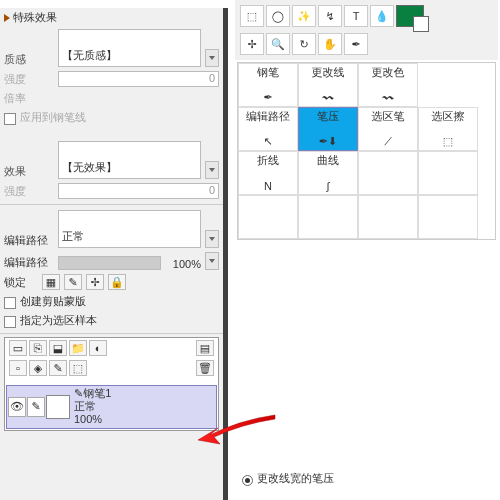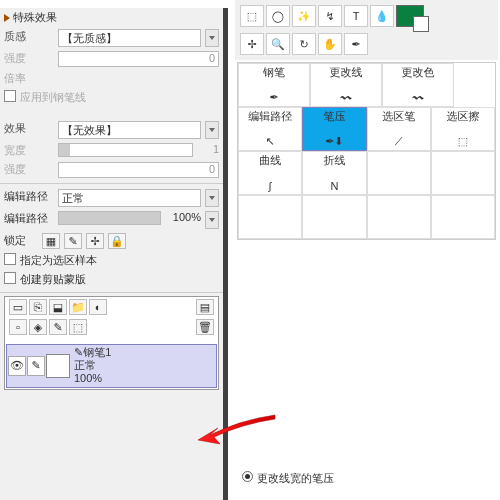--- a/index.html
+++ b/index.html
@@ -1,23 +1,23 @@
 <!DOCTYPE html>
 <html><head>
 <meta charset="utf-8">
 <style>
 *{box-sizing:border-box;margin:0;padding:0;font-family:"Microsoft YaHei",SimSun,sans-serif;font-size:11px;color:#333}
 body{background:#fff;width:500px;height:500px;position:relative;overflow:hidden}
 .left-panel{position:absolute;left:0;top:8px;width:228px;height:500px;background:#f0f0f0;border-right:5px solid #404040}
 .section-hdr{background:#f0f0f0;padding:2px 4px;display:flex;align-items:center;gap:3px;color:#a05000}
 .tri{width:0;height:0;border-top:4px solid transparent;border-bottom:4px solid transparent;border-left:6px solid #a05000}
-.row{display:flex;align-items:flex-start;padding:2px 4px;gap:4px}
+.row{display:flex;align-items:flex-end;padding:2px 4px;gap:4px}
 .lbl{width:50px;color:#555}
 .lbl.dim{color:#aaa}
-.sel{flex:1;height:18px;background:#fff;border:1px solid #bbb;padding:1px 3px}
+.sel{flex:1;height:32px;background:#fff;border:1px solid #bbb;padding:18px 3px}
 .dd{width:14px;height:18px;background:#e8e8e8;border:1px solid #bbb;display:flex;align-items:center;justify-content:center}
 .dd::after{content:"";border-left:3px solid transparent;border-right:3px solid transparent;border-top:4px solid #666}
 .num{flex:1;height:16px;background:#fff;border:1px solid #bbb;text-align:right;padding:0 3px;color:#999}
 .bar{flex:1;height:14px;background:#fff;border:1px solid #bbb;position:relative}
 .bar-fill{position:absolute;left:0;top:0;height:100%;background:#ccc}
 .cb{width:12px;height:12px;border:1px solid #888;background:#fff}
 .sep{height:1px;background:#ccc;margin:3px 0}
 .btn{width:20px;height:18px;border:1px solid #bbb;background:#f5f5f5;display:inline-flex;align-items:center;justify-content:center}
 .btn.sm{width:18px;height:16px}
 .icon-row{display:flex;gap:2px;padding:2px 4px;align-items:center}
@@ -26,24 +26,24 @@
 .eye{width:18px;height:20px;border:1px solid #aaa;background:#fff;display:flex;align-items:center;justify-content:center;margin-right:1px}
 .thumb{width:24px;height:24px;border:1px solid #888;background:#fff;margin-right:4px}
 .layer-info{flex:1;font-size:10px;line-height:1.2}
 .right-panel{position:absolute;left:235px;top:0;width:263px;height:500px;background:#fff}
 .tool-top{display:flex;gap:0;padding:4px;background:#f0f0f0;flex-wrap:wrap}
 .tbtn{width:24px;height:22px;border:1px solid #ccc;background:#fff;display:flex;align-items:center;justify-content:center;margin:1px}
 .swatch{width:28px;height:22px;background:#0a8040;border:1px solid #666;position:relative;margin:1px}
 .swatch::after{content:"";position:absolute;right:-6px;bottom:-6px;width:14px;height:14px;background:#fff;border:1px solid #666}
 .grid{border:1px solid #ccc;margin:2px}
 .grow{display:flex}
-.gcell{width:72px;height:44px;border:1px solid #ddd;padding:1px;text-align:center;font-size:10px;position:relative}
+.gcell{width:60px;height:44px;border:1px solid #ddd;padding:1px;text-align:center;font-size:10px;position:relative}
 .gcell.sel-c{background:#0ea5e9;border:1px solid #8080c0}
 .gcell .mini{position:absolute;bottom:2px;left:50%;transform:translateX(-50%);font-size:11px}
-.radio-row{display:flex;align-items:flex-start;gap:4px;padding:4px;position:absolute;bottom:10px;left:238px}
+.radio-row{display:flex;align-items:flex-end;gap:4px;padding:4px;position:absolute;bottom:10px;left:238px}
 .radio{width:11px;height:11px;border:1px solid #666;border-radius:50%;background:#fff;display:flex;align-items:center;justify-content:center}
 .radio.on::after{content:"";width:5px;height:5px;background:#333;border-radius:50%}
 .arrow{position:absolute;left:190px;top:410px;z-index:10}
 svg{display:block}
 </style>
 </head>
 <body>
 
 <div class="left-panel">
   <div class="section-hdr">
@@ -67,27 +67,20 @@
     <span class="cb"></span>
     <span style="color:#aaa">应用到钢笔线</span>
   </div>
 
   <div class="row" style="margin-top:12px">
     <span class="lbl">效果</span>
     <div class="sel">【无效果】</div>
     <div class="dd"></div>
   </div>
   <div class="row">
-    <span class="lbl dim">宽度</span>
-    <div class="bar">
-        <div class="bar-fill" style="width:8%"></div>
-      </div>
-    <span style="width:22px;text-align:right;color:#999">1</span>
-  </div>
-  <div class="row">
     <span class="lbl dim">强度</span>
     <div class="num">0</div>
   </div>
 
   <div class="sep"></div>
 
   <div class="row">
     <span style="width:50px">编辑路径</span>
     <div class="sel">正常</div>
     <div class="dd"></div>
@@ -102,25 +95,25 @@
   </div>
   <div class="row">
     <span style="width:34px">锁定</span>
     <span class="btn sm">▦</span>
     <span class="btn sm">✎</span>
     <span class="btn sm">✢</span>
     <span class="btn sm">🔒</span>
   </div>
   <div class="row">
     <span class="cb"></span>
+    <span>创建剪贴蒙版</span>
+  </div>
+  <div class="row">
+    <span class="cb"></span>
     <span>指定为选区样本</span>
-  </div>
-  <div class="row">
-    <span class="cb"></span>
-    <span>创建剪贴蒙版</span>
   </div>
 
   <div class="sep"></div>
 
   <div class="layer-box">
     <div class="icon-row">
       <span class="btn sm">▭</span>
       <span class="btn sm">⎘</span>
       <span class="btn sm">⬓</span>
       <span class="btn sm">📁</span>
@@ -174,22 +167,22 @@
       <div class="gcell"><span>更改线</span><span class="mini">〰</span></div>
       <div class="gcell"><span>更改色</span><span class="mini">〰</span></div>
     </div>
     <div class="grow">
       <div class="gcell"><span>编辑路径</span><span class="mini">↖</span></div>
       <div class="gcell sel-c"><span>笔压</span><span class="mini">✒⬇</span></div>
       <div class="gcell"><span>选区笔</span><span class="mini">⟋</span></div>
       <div class="gcell"><span>选区擦</span><span class="mini">⬚</span></div>
     </div>
     <div class="grow">
+      <div class="gcell"><span>折线</span><span class="mini">N</span></div>
       <div class="gcell"><span>曲线</span><span class="mini">∫</span></div>
-      <div class="gcell"><span>折线</span><span class="mini">N</span></div>
       <div class="gcell"></div>
       <div class="gcell"></div>
     </div>
     <div class="grow">
       <div class="gcell"></div>
       <div class="gcell"></div>
       <div class="gcell"></div>
       <div class="gcell"></div>
     </div>
   </div>

